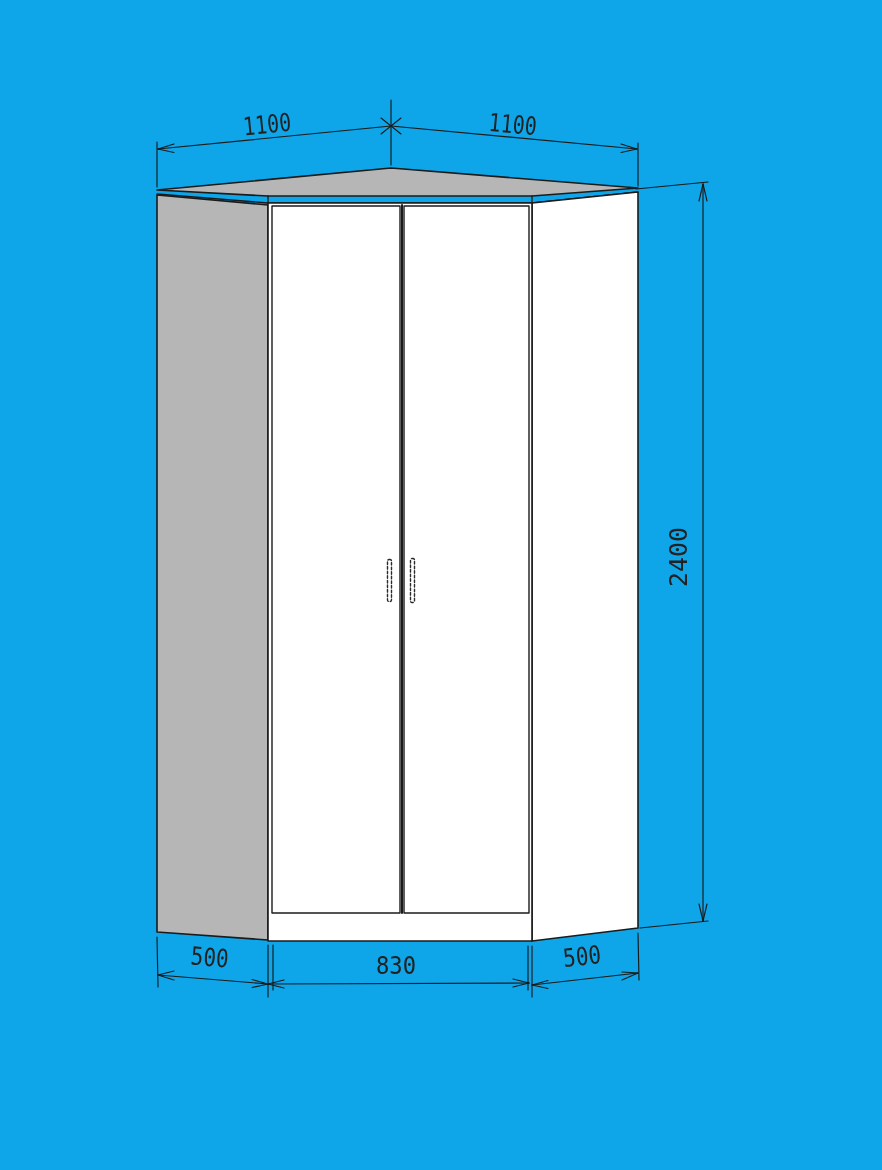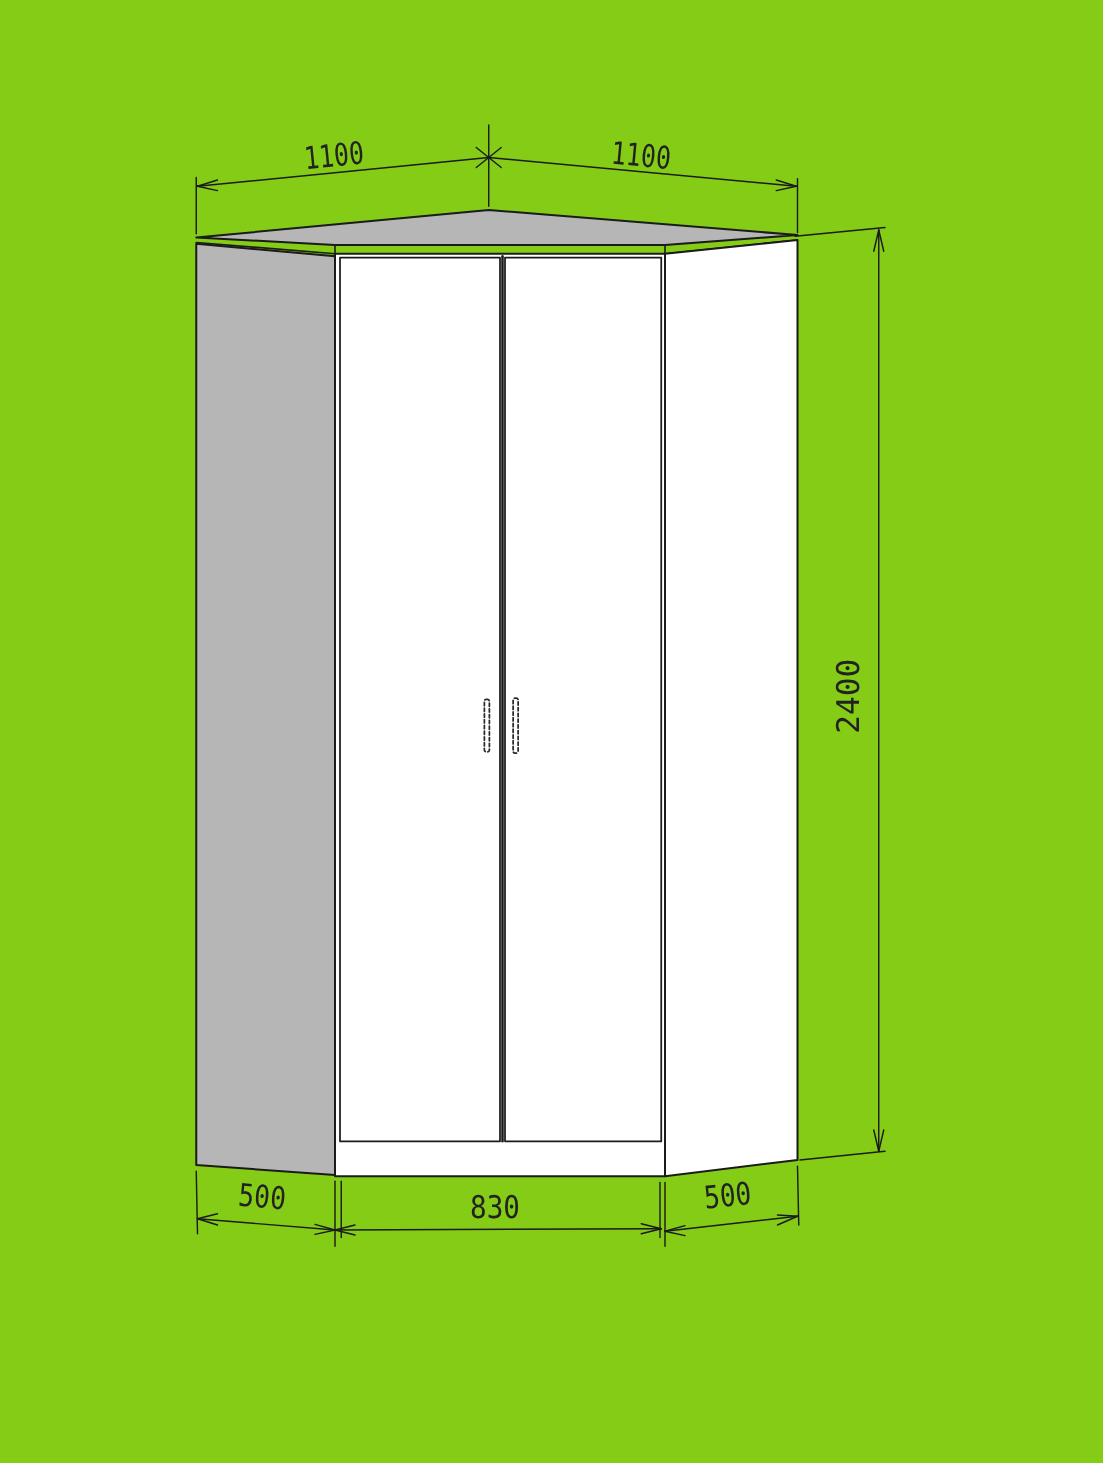--- a/index.html
+++ b/index.html
@@ -5,21 +5,21 @@
   html, body {
     margin: 0;
     padding: 0;
     background: #ffffff;
     font-family: "DejaVu Sans", sans-serif;
   }
   .canvas {
     position: relative;
     width: 882px;
     height: 1170px;
-    background: #84cc16;
+    background: #0ea5e9;
     overflow: hidden;
   }
   svg { display: block; }
   .dim-text {
     font-family: "DejaVu Sans Mono", "Liberation Mono", monospace;
     font-size: 25px;
     fill: #222222;
     font-weight: 400;
   }
 </style>

